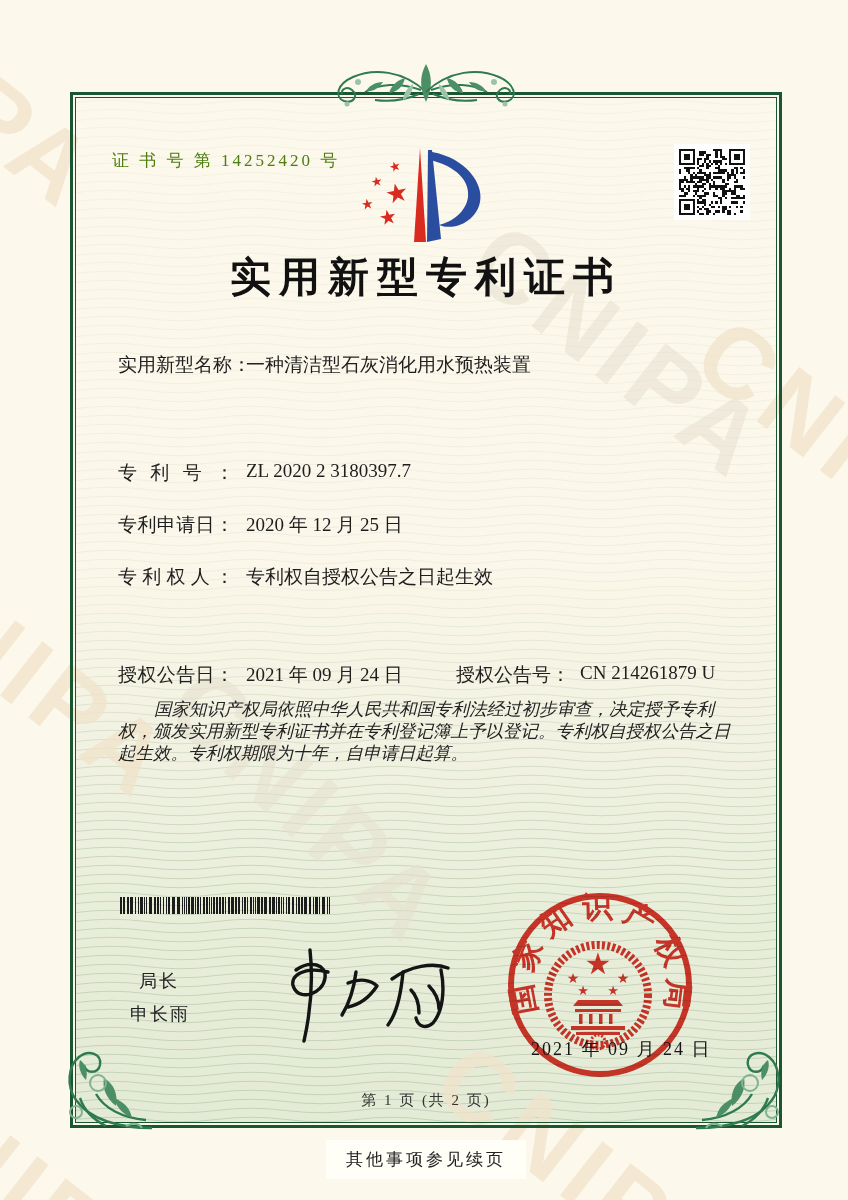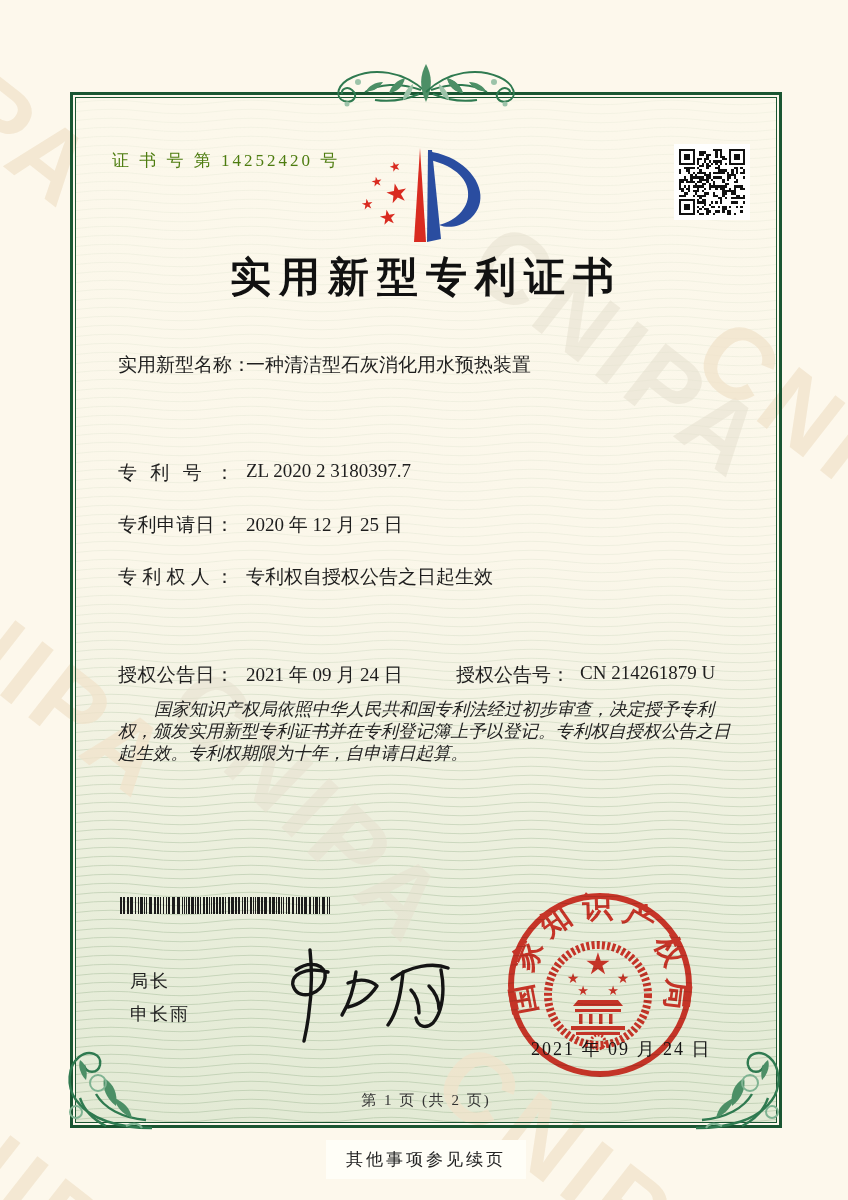--- a/index.html
+++ b/index.html
@@ -28,21 +28,21 @@
   .title{left:76px;top:250px;width:700px;text-align:center;font-size:41px;font-weight:bold;
          letter-spacing:8px;color:#111;}
   .field{position:absolute;z-index:3;left:118px;width:648px;font-size:19px;color:#1e1e1e;white-space:nowrap;}
   .lbl{display:inline-block;width:116px;text-align:justify;text-align-last:justify;vertical-align:top;}
   .val{margin-left:12px;}
   .pair2{position:absolute;left:338px;top:0;}
   .pair2 .lbl{width:112px;}
   .body-text{left:118px;top:698px;width:618px;font-size:17.5px;line-height:22px;color:#222;
              font-style:italic;}
   .body-text p{margin:0;text-indent:2.05em;}
-  .officer{left:130px;top:969px;font-size:18px;color:#222;
+  .officer{left:139px;top:969px;font-size:18px;color:#222;
            font-family:"Liberation Sans","DejaVu Sans",sans-serif;letter-spacing:2px;}
   .officer2{left:130px;top:1002px;}
   .seal-wrap{left:495px;top:878px;width:212px;height:214px;mix-blend-mode:multiply;opacity:.93;z-index:4;}
   .seal-date{left:531px;top:1037px;font-size:18px;letter-spacing:2px;color:#151515;z-index:5;white-space:nowrap;}
   .page-no{left:76px;top:1091px;width:700px;text-align:center;font-size:15px;letter-spacing:2px;color:#333;}
   .cont-row{left:76px;top:1140px;width:700px;text-align:center;}
   .cont-note{display:inline-block;background:#fffef7;padding:8px 20px;font-size:17px;letter-spacing:3px;color:#222;}
 </style>
 </head>
 <body>

